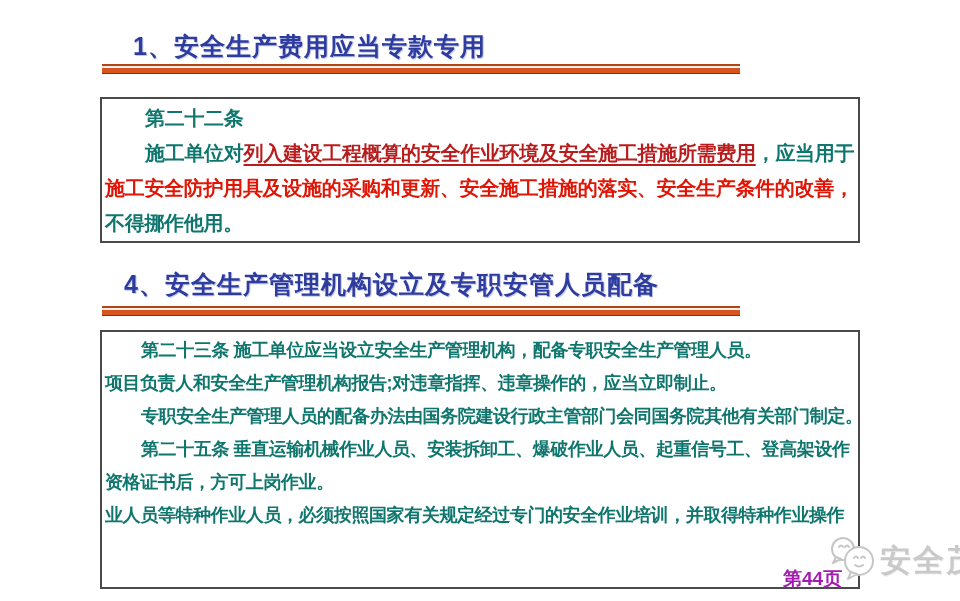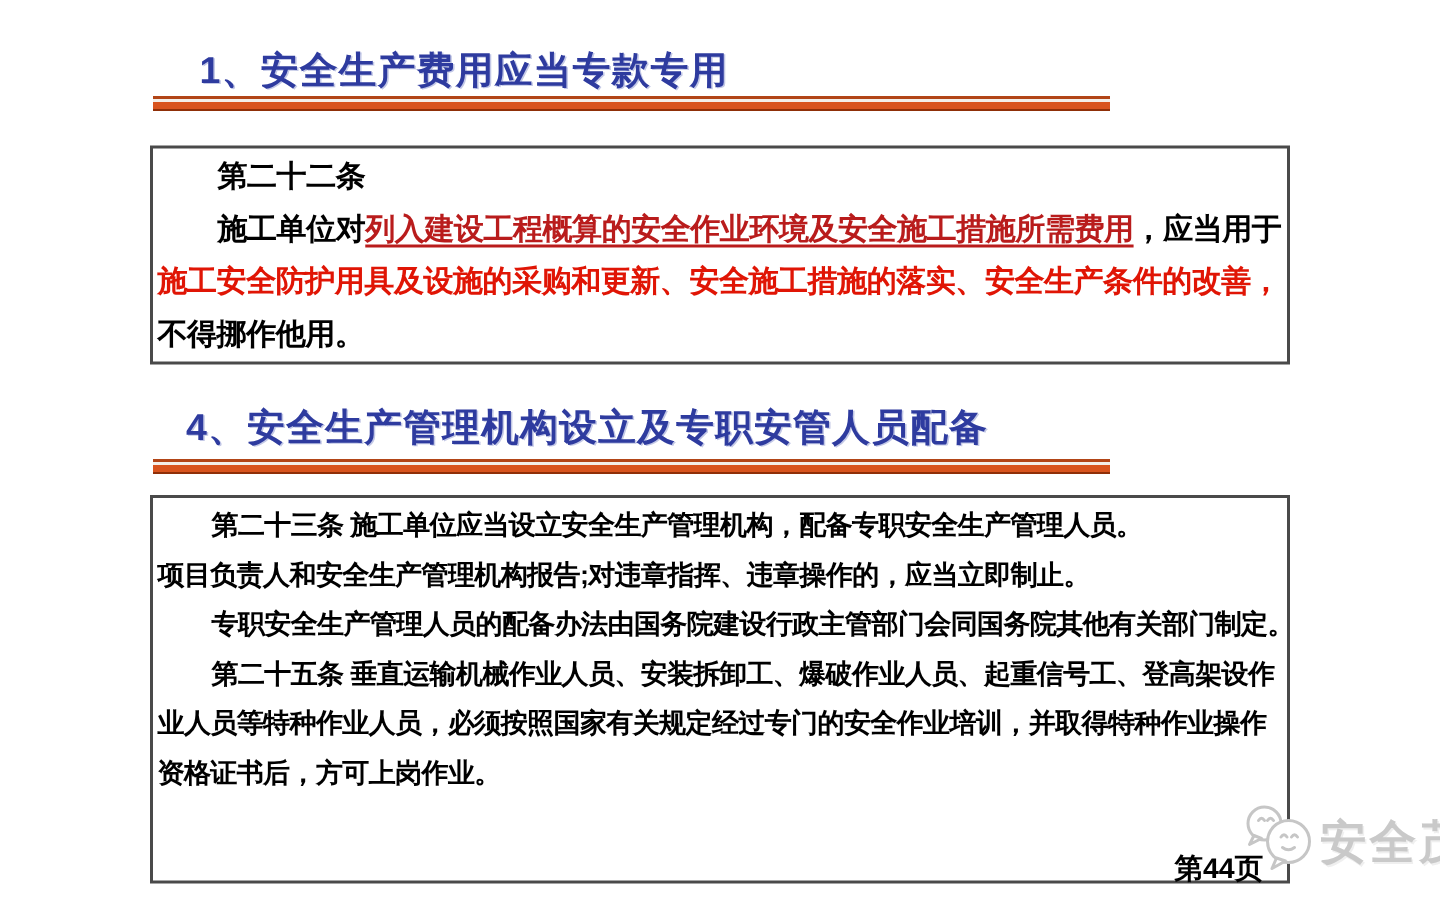--- a/index.html
+++ b/index.html
@@ -62,37 +62,37 @@
   .box-2 {
     top: 330px;
     height: 259px;
     padding: 2px 3px;
     font-size: 18px;
     line-height: 33px;
     letter-spacing: -0.4px;
   }
   .line { white-space: nowrap; }
   .line.indent { text-indent: 2em; }
-  .seg-black { color: #000000; margin-top: 12px; }
+  .seg-black { color: #0f766e; margin-top: 12px; }
   .seg-red { color: #e01505; }
   .seg-red-underline {
     color: #b91c1c;
     text-decoration: underline;
     text-decoration-thickness: 2px;
     text-underline-offset: 4px;
   }
 
   
   .page-number {
     position: absolute;
     left: 783px;
     top: 566px;
     font-size: 19px;
     font-weight: bold;
-    color: #000000;
+    color: #a21caf;
     white-space: nowrap;
   }
 
   
   .watermark {
     position: absolute;
     left: 828px;
     top: 535px;
     display: flex;
     align-items: center;
@@ -121,22 +121,22 @@
       <div class="line"><span class="seg-black">不得挪作他用。</span></div>
     </div>
 
   <div class="heading heading-2">4、安全生产管理机构设立及专职安管人员配备</div>
   <div class="redline redline-2"></div>
   <div class="textbox box-2">
       <div class="line indent"><span class="seg-black">第二十三条 施工单位应当设立安全生产管理机构，配备专职安全生产管理人员。</span></div>
       <div class="line"><span class="seg-black">项目负责人和安全生产管理机构报告;对违章指挥、违章操作的，应当立即制止。</span></div>
       <div class="line indent"><span class="seg-black">专职安全生产管理人员的配备办法由国务院建设行政主管部门会同国务院其他有关部门制定。</span></div>
       <div class="line indent"><span class="seg-black">第二十五条 垂直运输机械作业人员、安装拆卸工、爆破作业人员、起重信号工、登高架设作</span></div>
+      <div class="line"><span class="seg-black">资格证书后，方可上岗作业。</span></div>
       <div class="line"><span class="seg-black">业人员等特种作业人员，必须按照国家有关规定经过专门的安全作业培训，并取得特种作业操作</span></div>
-      <div class="line"><span class="seg-black">资格证书后，方可上岗作业。</span></div>
     </div>
 
   <div class="watermark">
     <span class="watermark-icon">
       <svg width="52" height="48" viewBox="0 0 52 48">
         <g fill="#ffffff" stroke="#c6c6c6" stroke-width="2">
           <circle cx="15" cy="14" r="11"></circle>
           <path d="M8 22 L5 28 L13 24 Z" stroke-linejoin="round"></path>
           <circle cx="31" cy="26" r="14"></circle>
           <path d="M23 37 L20 44 L29 39 Z" stroke-linejoin="round"></path>

